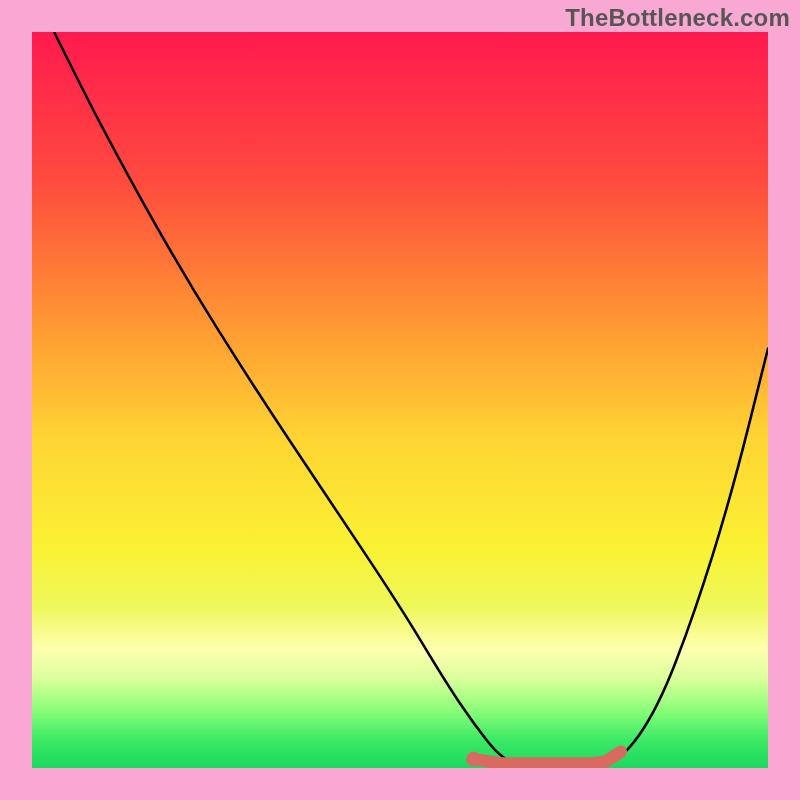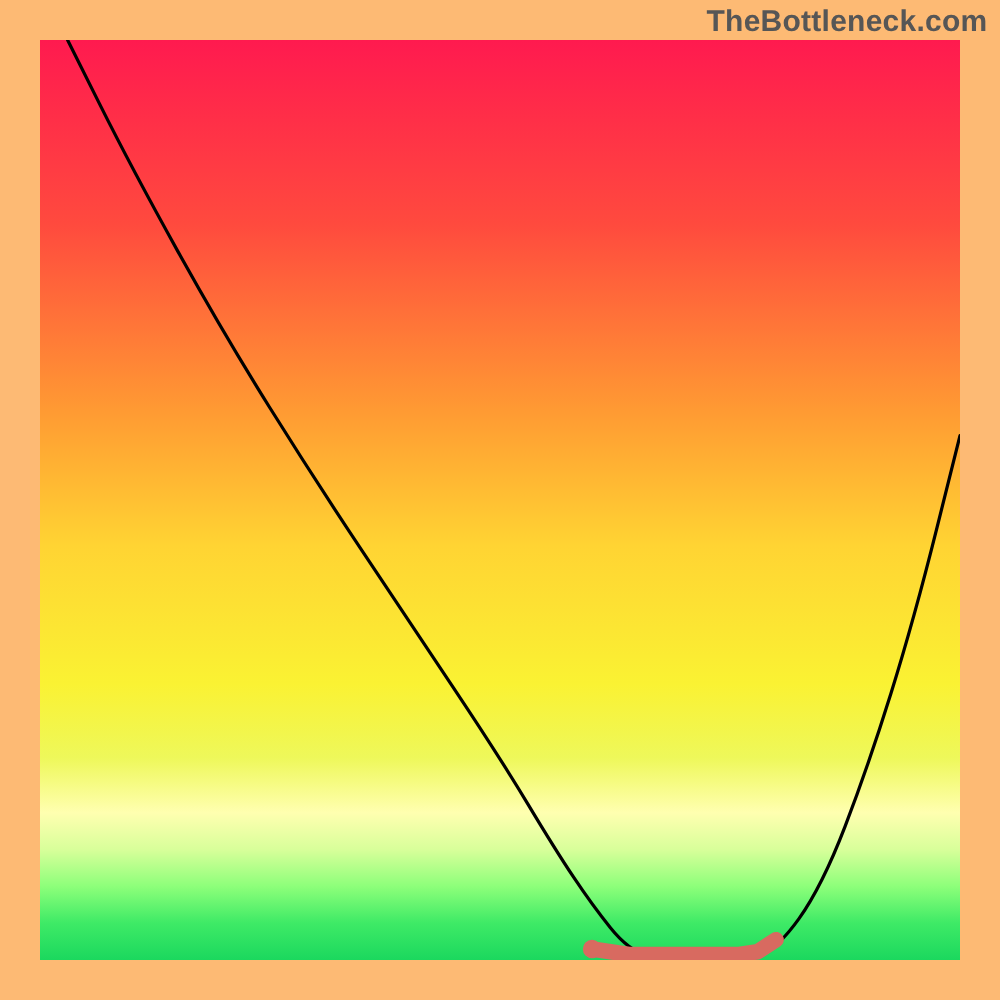--- a/index.html
+++ b/index.html
@@ -7,21 +7,21 @@
     padding: 0;
     width: 800px;
     height: 800px;
     background: #000;
     overflow: hidden;
   }
   .frame {
     position: relative;
     width: 800px;
     height: 800px;
-    background: #fdba74;
+    background: #f9a8d4;
   }
   .attribution {
     position: absolute;
     top: 4px;
     right: 10px;
     font-family: Arial, Helvetica, sans-serif;
     font-size: 24px;
     font-weight: bold;
     color: #565656;
     letter-spacing: 0.2px;

